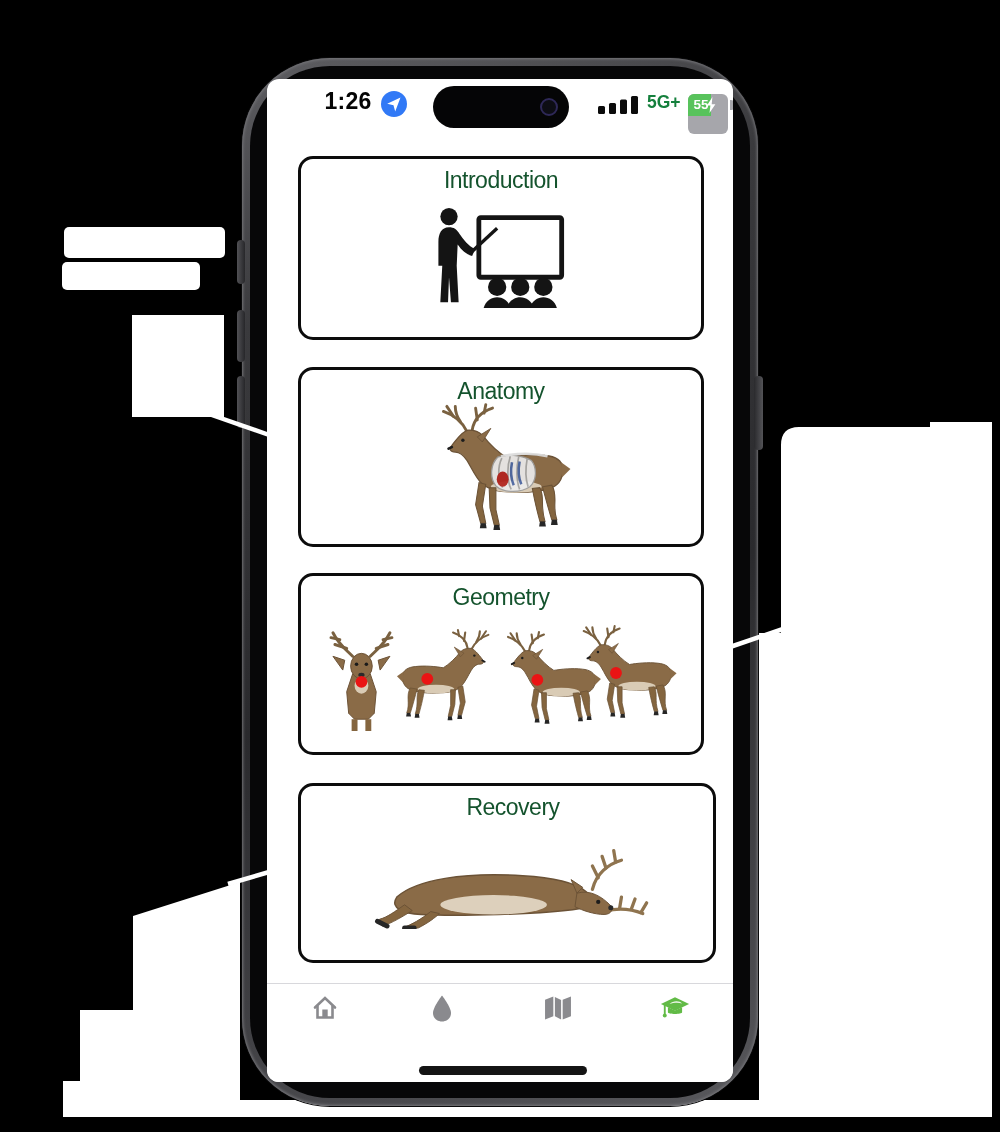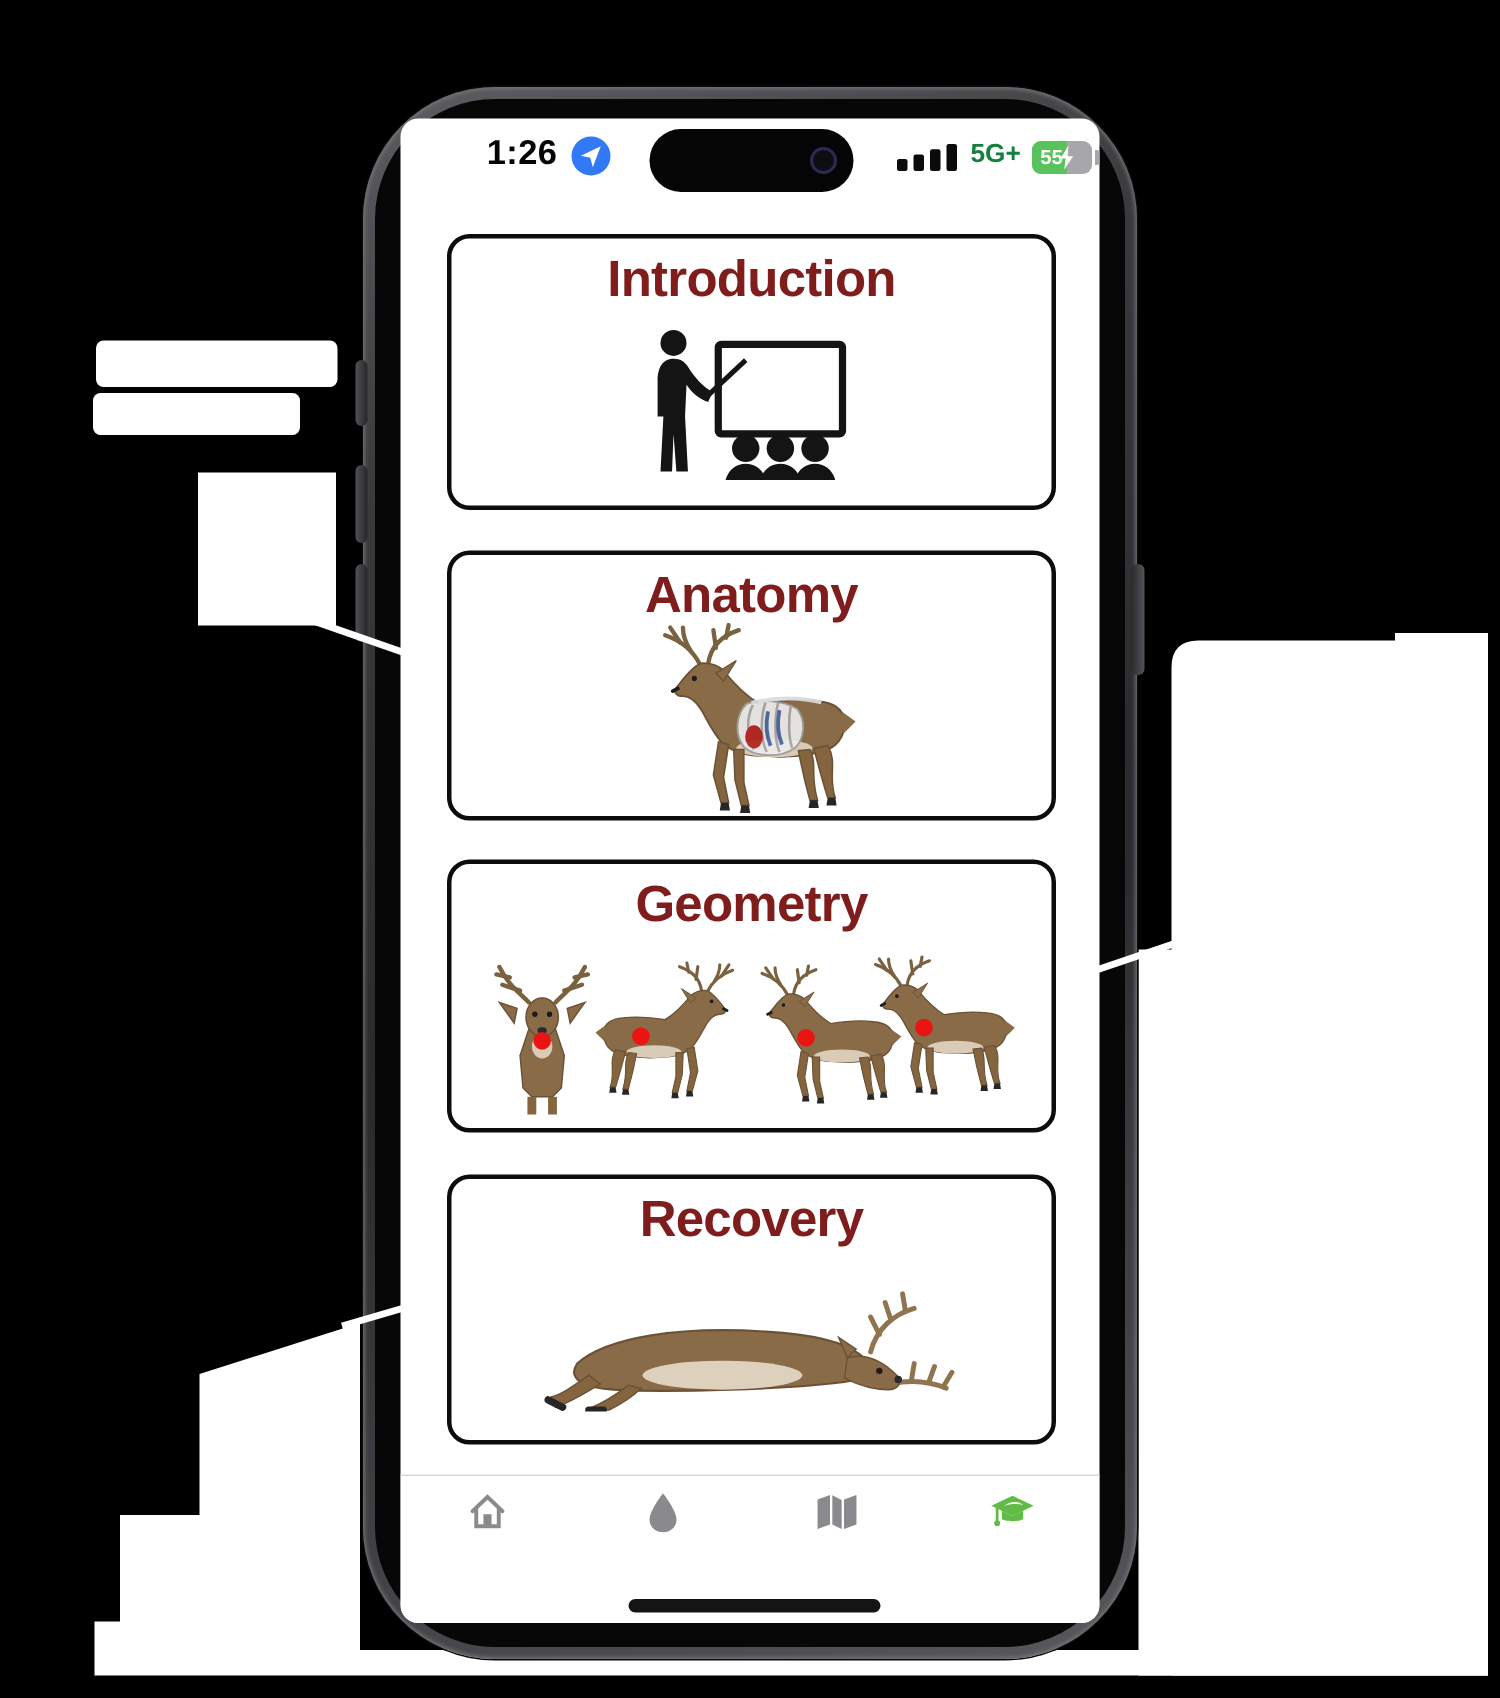--- a/index.html
+++ b/index.html
@@ -22,38 +22,38 @@
   .screen{position:absolute;left:25px;top:21px;width:466px;height:1003px;border-radius:12px;
           background:#fff;overflow:hidden;}
 
   
   .time{position:absolute;left:50px;top:8px;width:62px;height:28px;font-size:23px;font-weight:700;
         color:#050505;text-align:center;line-height:28px;letter-spacing:0.2px;}
   .loc{position:absolute;left:114px;top:12px;width:26px;height:26px;border-radius:50%;background:#3179f6;}
   .loc svg{position:absolute;left:0;top:0;}
   .signal{position:absolute;left:331px;top:15px;}
   .carrier{position:absolute;left:380px;top:13px;font-size:17.5px;font-weight:700;color:#15803d;}
-  .battery{position:absolute;left:421px;top:15px;width:40px;height:22px;border-radius:6px;overflow:hidden;background:#a6a6ab;}
+  .battery{position:absolute;left:421px;top:15px;width:40px;height:40px;border-radius:6px;overflow:hidden;background:#a6a6ab;}
   .battery .fill{position:absolute;left:0;top:0;width:23px;height:22px;background:#58c35c;}
   .battery .pct{position:absolute;left:2px;top:3px;width:22px;text-align:center;font-size:13.5px;font-weight:700;color:#fff;}
   .battery .bolt{position:absolute;left:19px;top:3px;}
   .batt-cap{position:absolute;left:463px;top:21px;width:4px;height:10px;border-radius:0 3px 3px 0;background:#a6a6ab;}
 
   .island{position:absolute;left:166px;top:7px;width:136px;height:42px;border-radius:21px;background:#050506;}
   .island .cam{position:absolute;right:11px;top:12px;width:18px;height:18px;border-radius:50%;
                background:#0d0d14;border:2px solid #2e2857;box-sizing:border-box;}
 
   
   .card{position:absolute;left:31px;width:400px;background:#fff;border:3px solid #0c0c0c;
         border-radius:15px;text-align:center;cursor:pointer;}
-  .card h2{margin:8px 0 0 0;font-size:34px;font-weight:700;color:#7f1d1d;letter-spacing:-0.5px;}
+  .card h2{margin:8px 0 0 0;font-size:23px;font-weight:400;color:#14532d;letter-spacing:-0.5px;}
   .card-intro{top:77px;height:178px;}
   .card-anatomy{top:288px;height:174px;}
   .card-geometry{top:494px;height:176px;}
-  .card-recovery{top:704px;height:174px;}
+  .card-recovery{top:704px;height:174px;padding-left:12px;}
   .card-intro svg{margin-top:12px;}
   .card-anatomy svg{margin-top:-2px;}
   .card-geometry svg{margin-top:6px;}
   .card-recovery svg{margin-top:16px;}
 
   
   .tabbar{position:absolute;left:0;top:904px;width:466px;height:99px;border-top:1px solid #d8d8dc;
           display:flex;align-items:flex-start;padding-top:10px;box-sizing:border-box;background:#fff;}
   .tab{flex:1;display:flex;justify-content:center;cursor:pointer;}
   .home-indicator{position:absolute;left:152px;top:987px;width:168px;height:9px;border-radius:5px;background:#141414;cursor:pointer;}

